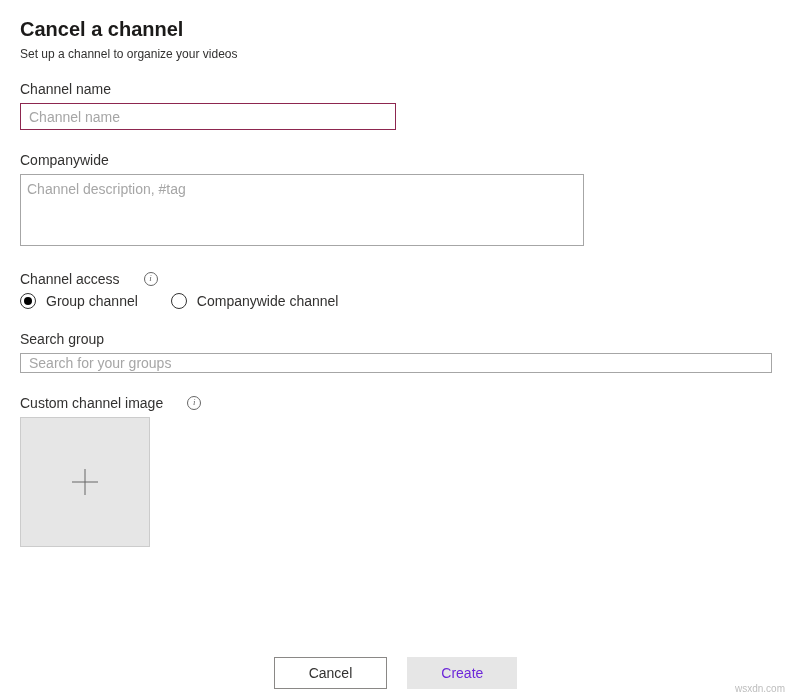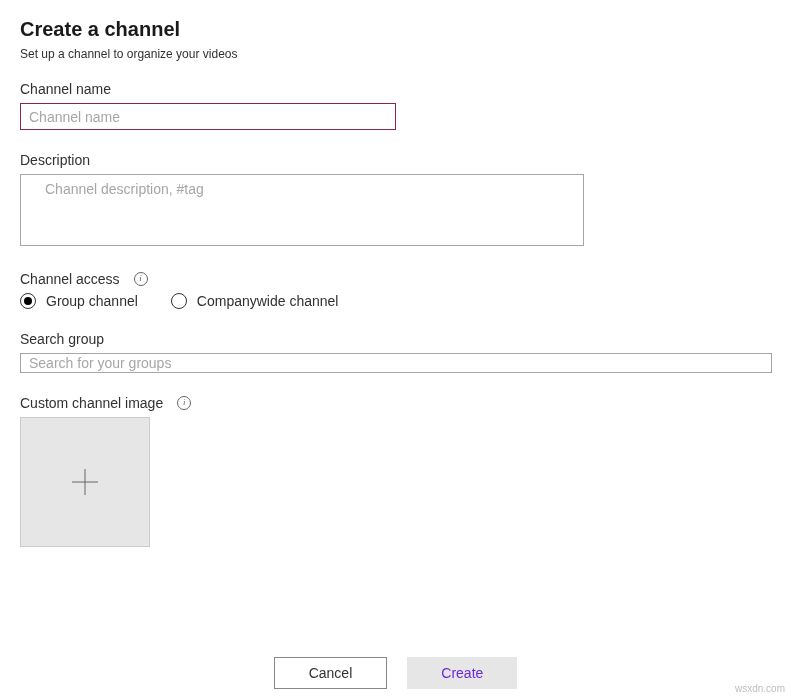--- a/index.html
+++ b/index.html
@@ -31,21 +31,21 @@
     }
     .field-label {
       font-size: 14px;
       color: #323130;
       display: block;
       margin-bottom: 6px;
     }
     .label-row {
       display: flex;
       align-items: center;
-      gap: 14px;
+      gap: 24px;
       margin-bottom: 6px;
     }
     .info-icon {
       width: 14px;
       height: 14px;
       border: 1px solid #666;
       border-radius: 50%;
       display: inline-flex;
       align-items: center;
       justify-content: center;
@@ -65,21 +65,21 @@
       font-family: inherit;
       outline: none;
     }
     .text-input::placeholder {
       color: #a6a6a6;
     }
     .textarea-input {
       width: 564px;
       height: 72px;
       border: 1px solid #a6a6a6;
-      padding: 6px 24px;
+      padding: 6px 6px;
       font-size: 14px;
       font-family: inherit;
       resize: none;
       outline: none;
     }
     .textarea-input::placeholder {
       color: #a6a6a6;
     }
     .radio-row {
       display: flex;
@@ -167,30 +167,30 @@
       bottom: 5px;
       right: 6px;
       font-size: 10px;
       color: #bdbdbd;
       font-family: Arial, sans-serif;
     }
   </style>
 </head>
 <body>
 
-<h1 class="page-title">Create a channel</h1>
+<h1 class="page-title">Cancel a channel</h1>
 <p class="page-subtitle">Set up a channel to organize your videos</p>
 
 <div class="field-group">
   <label class="field-label">Channel name</label>
   <input type="text" class="text-input" placeholder="Channel name" style="">
 </div>
 
 <div class="field-group">
-  <label class="field-label">Description</label>
+  <label class="field-label">Companywide</label>
   <textarea class="textarea-input" placeholder="Channel description, #tag" style=""></textarea>
 </div>
 
 <div class="field-group">
   <div class="label-row">
     <span class="field-label" style="margin-bottom:0">Channel access</span>
     <span class="info-icon">i</span>
   </div>
   <div class="radio-row">
     <div class="radio-option">

